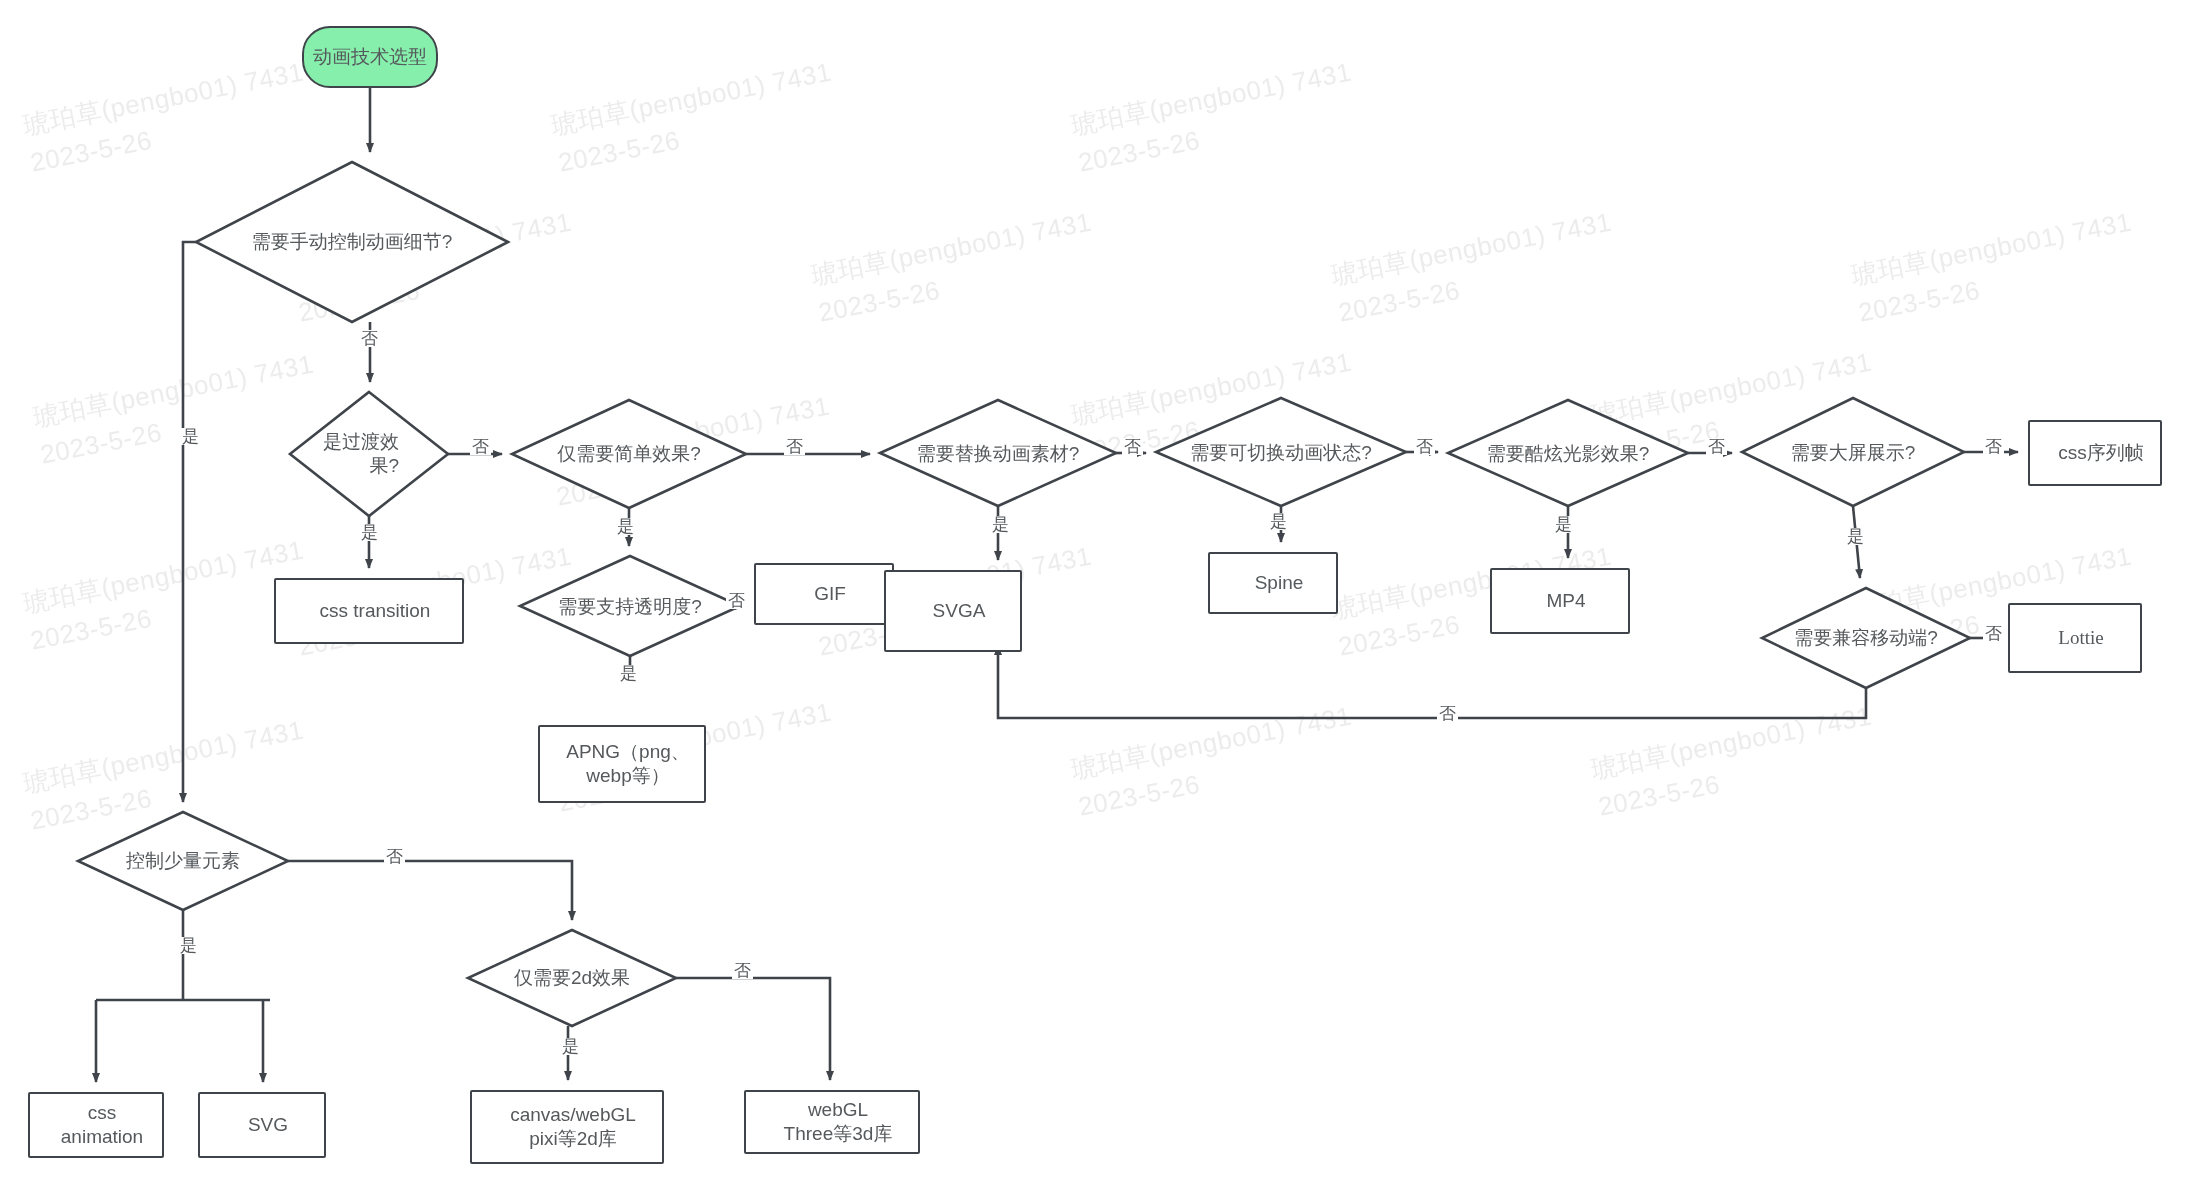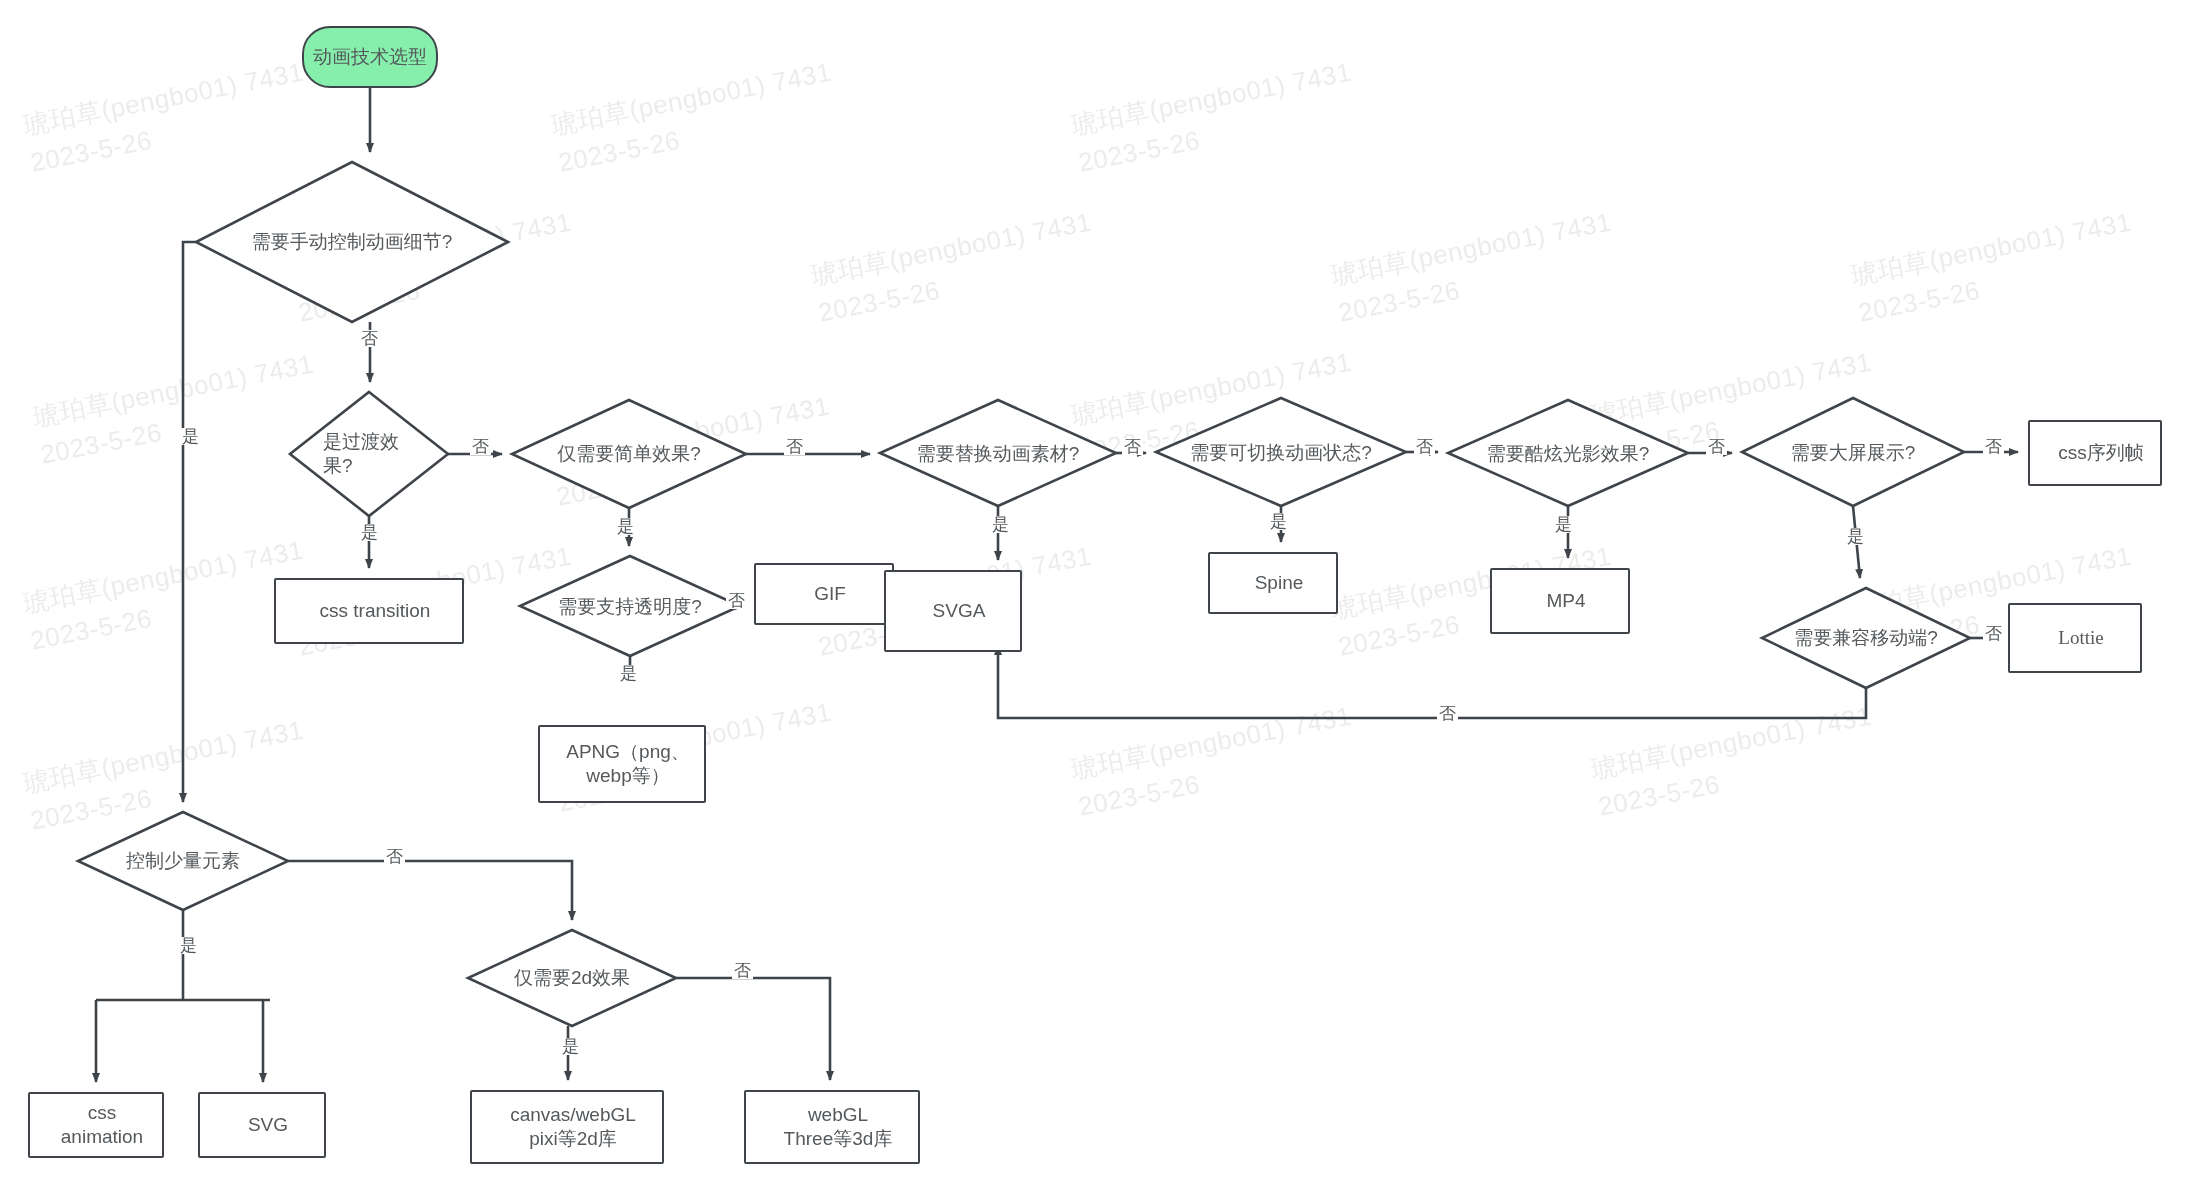--- a/index.html
+++ b/index.html
@@ -3,21 +3,21 @@
 <meta charset="utf-8">
 <style>
   html,body{margin:0;padding:0;background:#ffffff;}
   body{font-family:"Liberation Sans","DejaVu Sans",sans-serif;}
   #canvas{position:relative;width:2194px;height:1192px;background:#ffffff;overflow:hidden;}
   svg.layer{position:absolute;left:0;top:0;width:2194px;height:1192px;}
   .node{position:absolute;box-sizing:border-box;display:flex;align-items:center;justify-content:center;text-align:center;color:#55595c;}
   .rect{border:2px solid #3f444a;background:#ffffff;border-radius:2px;padding-left:12px;}
   .rounded{border:2px solid #3f444a;background:#86efac;border-radius:28px;}
   .nodetext{font-size:19px;line-height:1.28;color:#55595c;white-space:pre-line;padding:0 6px;}
-  .diamond-label{position:absolute;display:flex;align-items:center;justify-content:center;text-align:left;color:#55595c;font-size:19px;line-height:1.28;white-space:pre-line;pointer-events:none;}
+  .diamond-label{position:absolute;display:flex;align-items:center;justify-content:center;text-align:right;color:#55595c;font-size:19px;line-height:1.28;white-space:pre-line;pointer-events:none;}
   .edge-label{position:absolute;font-size:17px;color:#55595c;background:#ffffff;padding:0 2px;line-height:1;}
   .wm{position:absolute;color:#ececec;font-size:26px;line-height:1.45;transform:rotate(-11deg);transform-origin:left top;white-space:pre-line;pointer-events:none;user-select:none;letter-spacing:.5px;}
 </style>
 </head>
 <body>
 
 <div id="canvas">
 
   <div id="watermarks">
       <div class="wm" style="left: 20px; top: 108px; color: rgb(236, 236, 236);">琥珀草(pengbo01) 7431
@@ -190,21 +190,21 @@
 
   <div class="node rect" style="left:198px;top:1092px;width:128px;height:66px;">
     <span class="nodetext">SVG</span>
   </div>
 
   <div class="node rect" style="left:470px;top:1090px;width:194px;height:74px;">
     <span class="nodetext">canvas/webGL
 pixi等2d库</span>
   </div>
 
-  <div class="node rect" style="left:744px;top:1090px;width:176px;height:74px;">
+  <div class="node rect" style="left:744px;top:1090px;width:176px;height:64px;">
     <span class="nodetext">webGL
 Three等3d库</span>
   </div>
 
   <div id="edgelabels">
       <div class="edge-label" style="left: 359px; top: 330px;">否</div>
       <div class="edge-label" style="left: 180px; top: 428px;">是</div>
       <div class="edge-label" style="left: 359px; top: 524px;">是</div>
       <div class="edge-label" style="left: 470px; top: 438px;">否</div>
       <div class="edge-label" style="left: 615px; top: 518px;">是</div>

